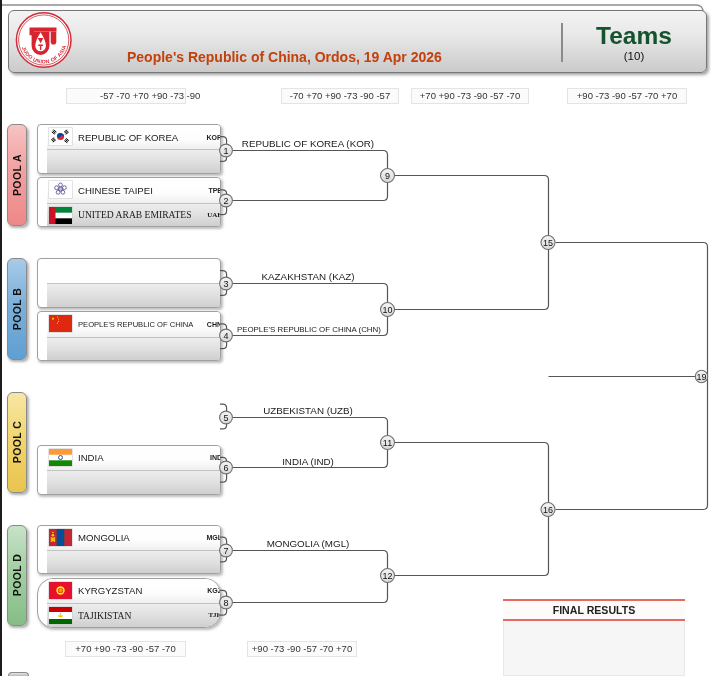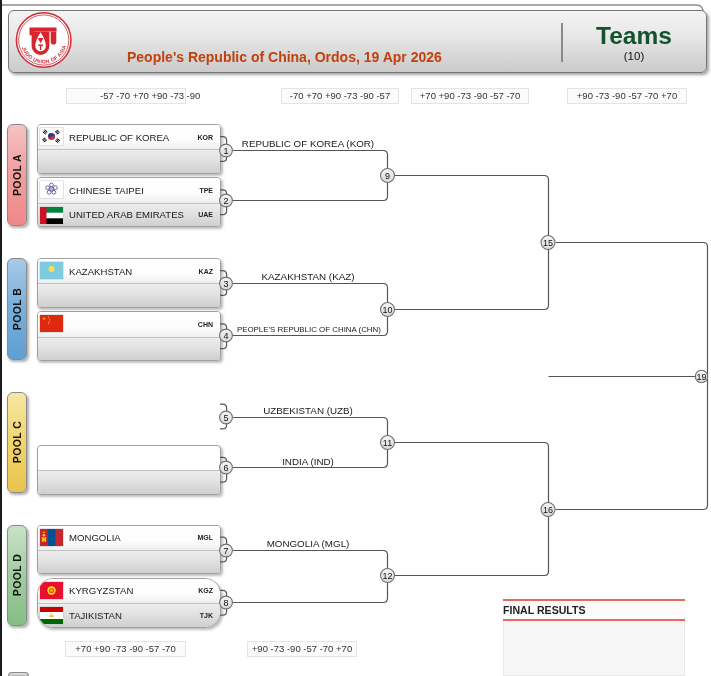--- a/index.html
+++ b/index.html
@@ -40,39 +40,39 @@
 #poolC { background:linear-gradient(180deg,#f7e7a6 0%,#f1d671 45%,#e9c44e 100%); }
 #poolD { background:linear-gradient(180deg,#c8e2c8 0%,#a3cfa3 45%,#85bd85 100%); }
 
 
 .match {
   left:37px; width:184px; height:49.75px;
   border:1px solid #a0a0a0; border-radius:4px;
   box-shadow:1.5px 2px 2.5px rgba(110,110,110,.45);
   overflow:hidden; background:#fff;
 }
-.row { position:absolute; left:0; width:100%; height:24.4px; }
+.row { position:absolute; left:9px; width:100%; height:24.4px; }
 .row1 { top:0; background:linear-gradient(180deg,#ffffff 0%,#fdfdfd 60%,#efefef 100%); }
 .row2 { top:24.4px; height:23.4px; border-top:1px solid #c2c2c2;
-  background:linear-gradient(180deg,#ededed 0%,#e0e0e0 50%,#cfcfcf 100%); }
+  background:linear-gradient(180deg,#ededed 0%,#e0e0e0 50%,#cfcfcf 100%);font-family:Liberation Serif, serif; }
 .flag { position:absolute; left:1.5px; top:3px; width:23px; height:17px;
   border-bottom:1.5px solid #808080; box-shadow:0 0 0 0.5px #c8c8c8; }
 .flag svg { display:block; }
 .tname { position:absolute; left:31px; top:0; height:100%; display:flex; align-items:center;
   font-size:9.6px; color:#1a1a1a; }
 .tname.small { font-size:7.6px; }
 .noc { position:absolute; right:7px; top:0; height:100%; display:flex; align-items:center;
   font-size:7px; font-weight:bold; color:#222; }
 
 
 #finalres { left:503px; top:599px; width:182px; height:77px;
   background:#f6f6f6; border:1px solid #e8e8e8; border-top:none;}
 #finalresbar { left:503px; top:599px; width:182px; height:22px; background:#fcfbfa;
   border-top:2px solid #e66a62; border-bottom:2px solid #e66a62;
-  font-size:10.6px; font-weight:bold; color:#222; line-height:18px; }
+  text-align:center; font-size:10.6px; font-weight:bold; color:#222; line-height:18px; }
 
 
 #leftline { left:0; top:0; width:2.2px; height:676px; background:#1c1c1c; }
 #stub { left:8px; top:672px; width:21px; height:4px; background:linear-gradient(180deg,#e8e8e8,#b8b8b8);
   border:1px solid #8a8a8a; border-radius:4px 4px 0 0; border-bottom:none; }
 svg.overlay { position:absolute; left:0; top:0; }
 </style>
 </head>
 <body>
 <div id="page">
@@ -172,50 +172,53 @@
             <rect y="11.3" width="23" height="5.7" fill="#000"></rect>
             <rect width="6.5" height="17" fill="#ce1126"></rect>
           </svg>
         </div>
       <div class="tname">UNITED ARAB EMIRATES</div>
         <div class="noc">UAE</div>
     </div>
   </div>
 
   <div class="abs match" style="top:258px;">
-    <div class="row row1">
-      <div class="flag" id="f-kaz">
-          <svg width="23" height="17" viewBox="0 0 23 17">
-            <rect width="23" height="17" fill="#7ccbe0"></rect>
-            <circle cx="11.5" cy="7" r="3" fill="#fde04b"></circle>
-          </svg>
-        </div>
-      <div class="tname">KAZAKHSTAN</div>
-        <div class="noc">KAZ</div>
-    </div>
     <div class="row row2"></div>
   </div>
   <div class="abs match" style="top:311.25px;">
     <div class="row row1">
       <div class="flag" id="f-chn">
           <svg width="23" height="17" viewBox="0 0 23 17">
             <rect width="23" height="17" fill="#de2910"></rect>
             <path d="M4,2 l1,3.1 -2.6,-1.9 h3.2 l-2.6,1.9 z" fill="#ffde00"></path>
             <circle cx="8.5" cy="2" r="0.6" fill="#ffde00"></circle>
             <circle cx="9.5" cy="4" r="0.6" fill="#ffde00"></circle>
             <circle cx="9.5" cy="6.3" r="0.6" fill="#ffde00"></circle>
             <circle cx="8.5" cy="8.2" r="0.6" fill="#ffde00"></circle>
           </svg>
         </div>
+      <div class="tname small">PEOPLE'S REPUBLIC OF CHINA</div>
         <div class="noc">CHN</div>
     </div>
     <div class="row row2"></div>
   </div>
 
   <div class="abs match" style="top:444.75px;">
+    <div class="row row1">
+      <div class="flag" id="f-ind">
+          <svg width="23" height="17" viewBox="0 0 23 17">
+            <rect width="23" height="17" fill="#fff"></rect>
+            <rect width="23" height="5.7" fill="#f93"></rect>
+            <rect y="11.3" width="23" height="5.7" fill="#128807"></rect>
+            <circle cx="11.5" cy="8.5" r="2" fill="none" stroke="#008" stroke-width="0.7"></circle>
+          </svg>
+        </div>
+      <div class="tname">INDIA</div>
+        <div class="noc">IND</div>
+    </div>
     <div class="row row2"></div>
   </div>
 
   <div class="abs match" style="top:524.5px;">
     <div class="row row1">
       <div class="flag" id="f-mgl">
           <svg width="23" height="17" viewBox="0 0 23 17">
             <rect width="23" height="17" fill="#c4272f"></rect>
             <rect x="7.7" width="7.6" height="17" fill="#015197"></rect>
             <g fill="#f9cf02">

